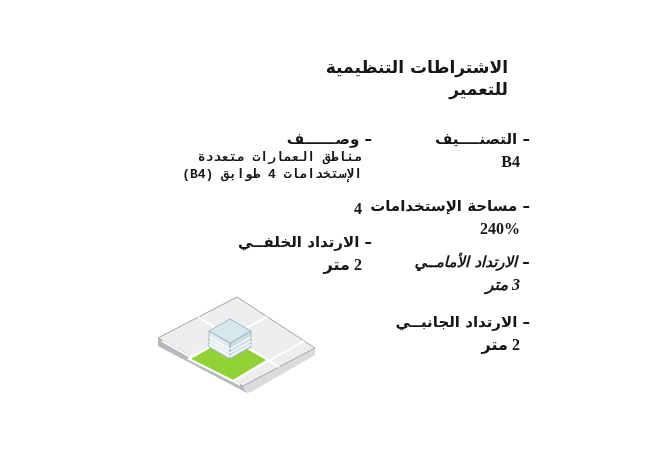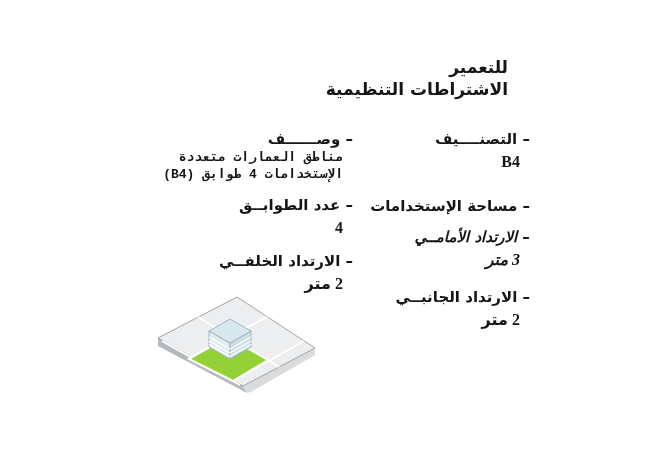--- a/index.html
+++ b/index.html
@@ -19,21 +19,21 @@
     font-weight:bold;
     font-size:17px;line-height:22px;
     letter-spacing:0;
   }
   .col{
     position:absolute;
     direction:rtl;text-align:right;
     width:225px;
   }
   .col-right{top:130px;right:138px;text-align:right;}
-  .col-left{top:130px;right:315px;}
+  .col-left{top:130px;right:296px;}
   .spec-item{margin-bottom:12px;}
   .gap-a{margin-bottom:23px;}
   .gap-b{margin-bottom:12px;}
   .gap-c{margin-bottom:16px;font-style:italic;}
   .gap-d{margin-bottom:13px;}
   .spec-label{
     font-weight:bold;
     font-size:15px;line-height:19px;
     white-space:nowrap;
   }
@@ -57,49 +57,49 @@
   .iso-outline{stroke:#a0a4a7;stroke-width:1;}
   .iso-building{stroke:#93a9b3;stroke-width:0.8;}
   .iso-side{stroke:none;}
 </style>
 </head>
 <body>
 
 <div class="page">
 
   <div class="title">
+    <div>الاشتراطات التنظيمية</div>
     <div>للتعمير</div>
-    <div>الاشتراطات التنظيمية</div>
   </div>
 
   <div class="col col-right">
     <div class="spec-item gap-a">
       <div class="spec-label">– التصنــــيف</div>
       <div class="spec-value">B4</div>
     </div>
     <div class="spec-item gap-b">
       <div class="spec-label">– مساحة الإستخدامات</div>
+      <div class="spec-value">240%</div>
     </div>
     <div class="spec-item gap-c">
       <div class="spec-label">– الارتداد الأمامــي</div>
       <div class="spec-value">3 متر</div>
     </div>
     <div class="spec-item">
       <div class="spec-label">– الارتداد الجانبــي</div>
       <div class="spec-value">2 متر</div>
     </div>
   </div>
 
   <div class="col col-left">
     <div class="spec-item gap-d">
       <div class="spec-label">– وصــــــف</div>
       <div class="spec-value small">مناطق العمارات متعددة الإستخدامات 4 طوابق (B4)</div>
     </div>
     <div class="spec-item gap-b">
-      <div class="spec-label">– عدد الطوابــق</div>
       <div class="spec-value">4</div>
     </div>
     <div class="spec-item">
       <div class="spec-label">– الارتداد الخلفــي</div>
       <div class="spec-value">2 متر</div>
     </div>
   </div>
 
   <svg class="illustration" viewBox="148 289 176 112">
 

